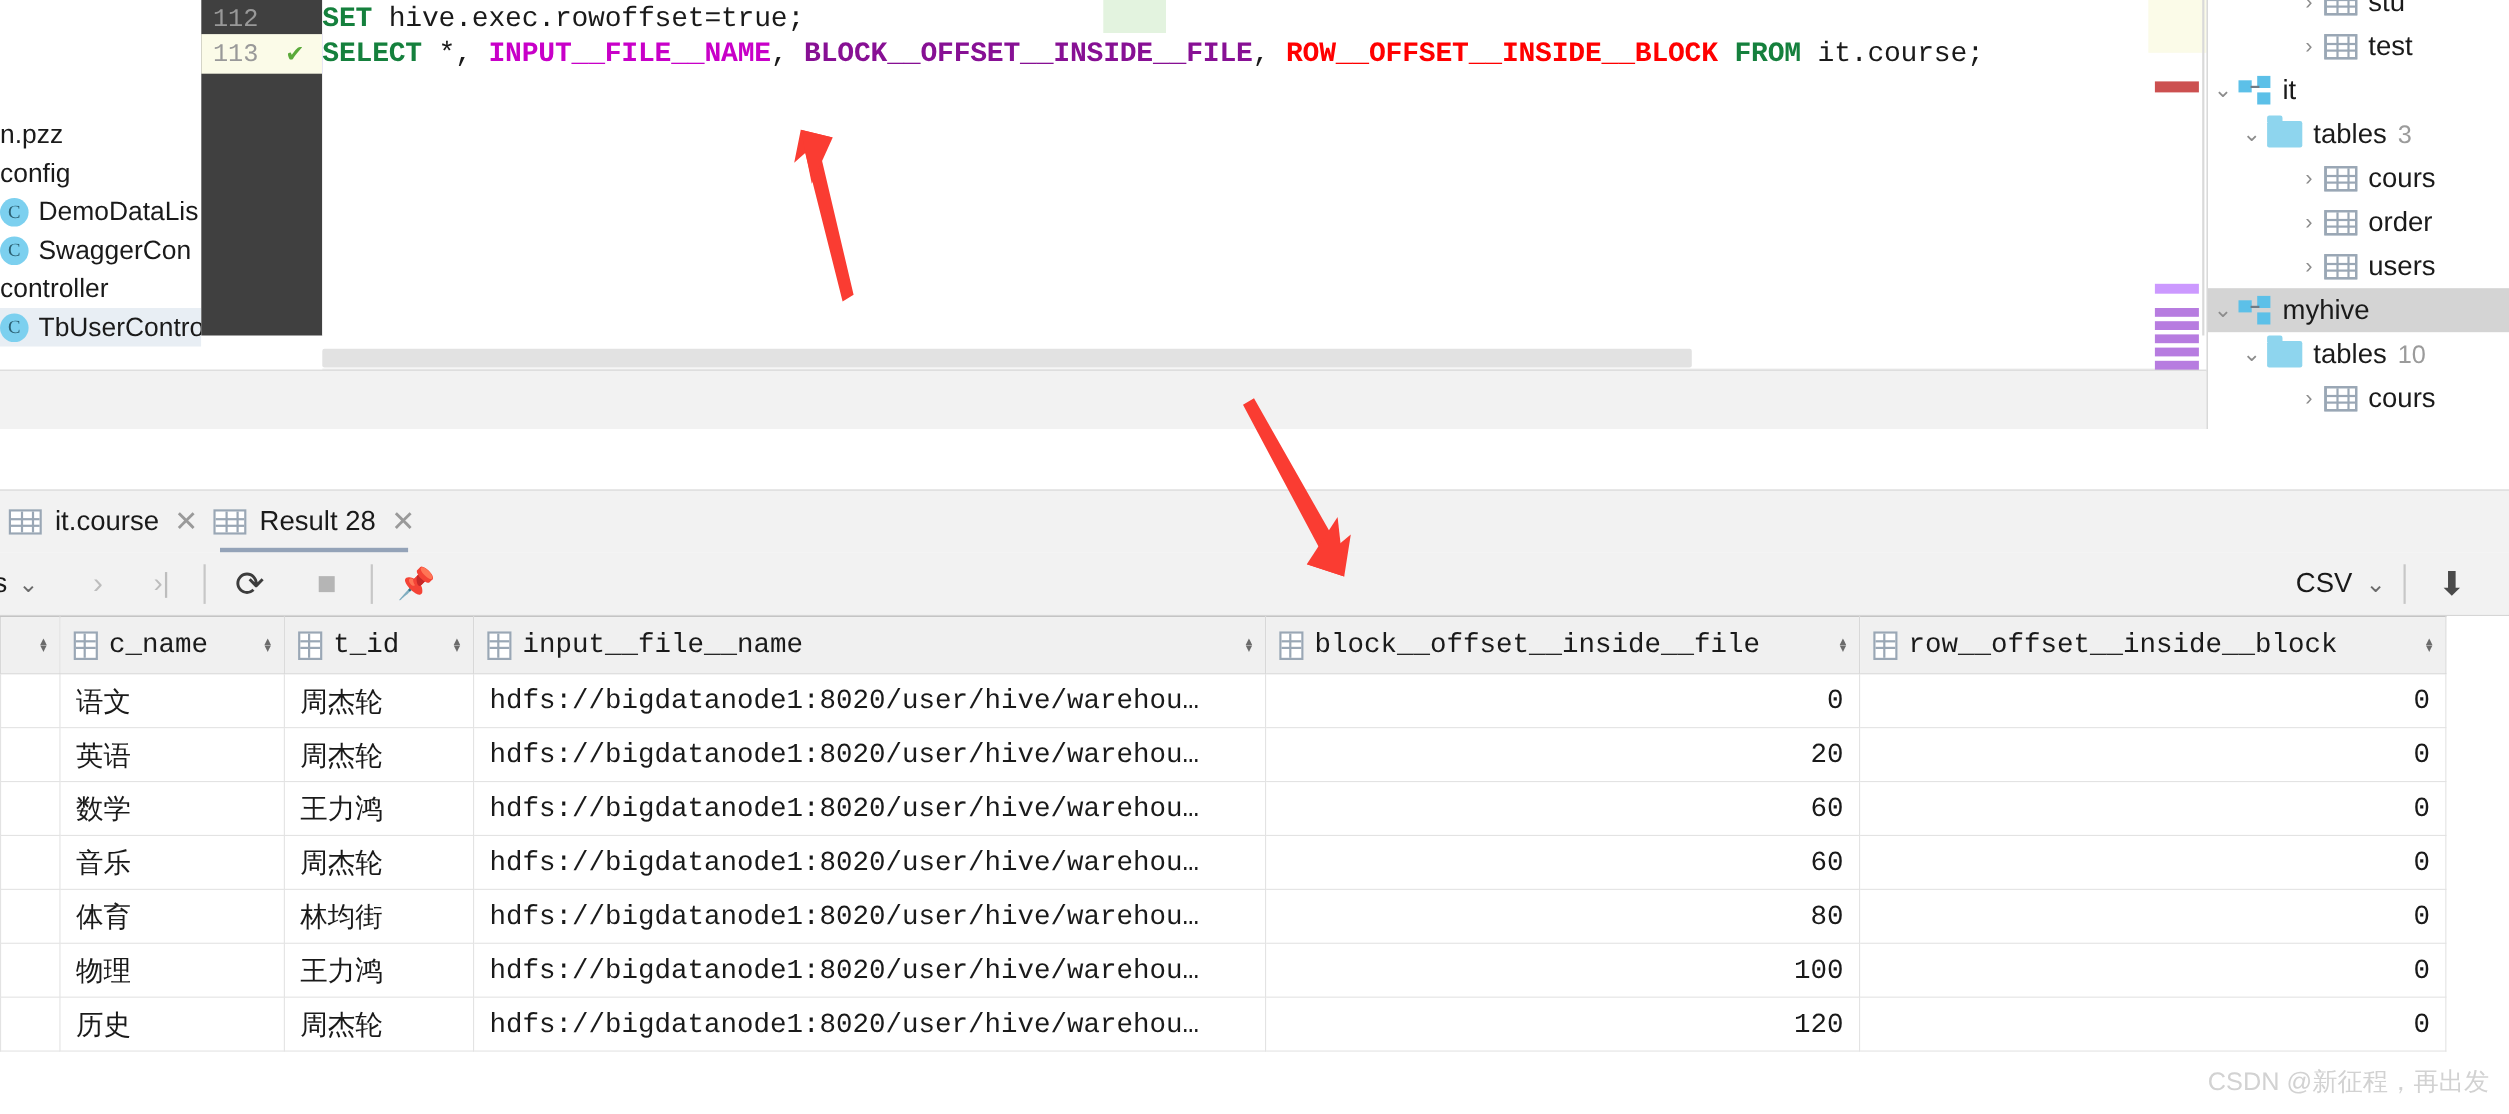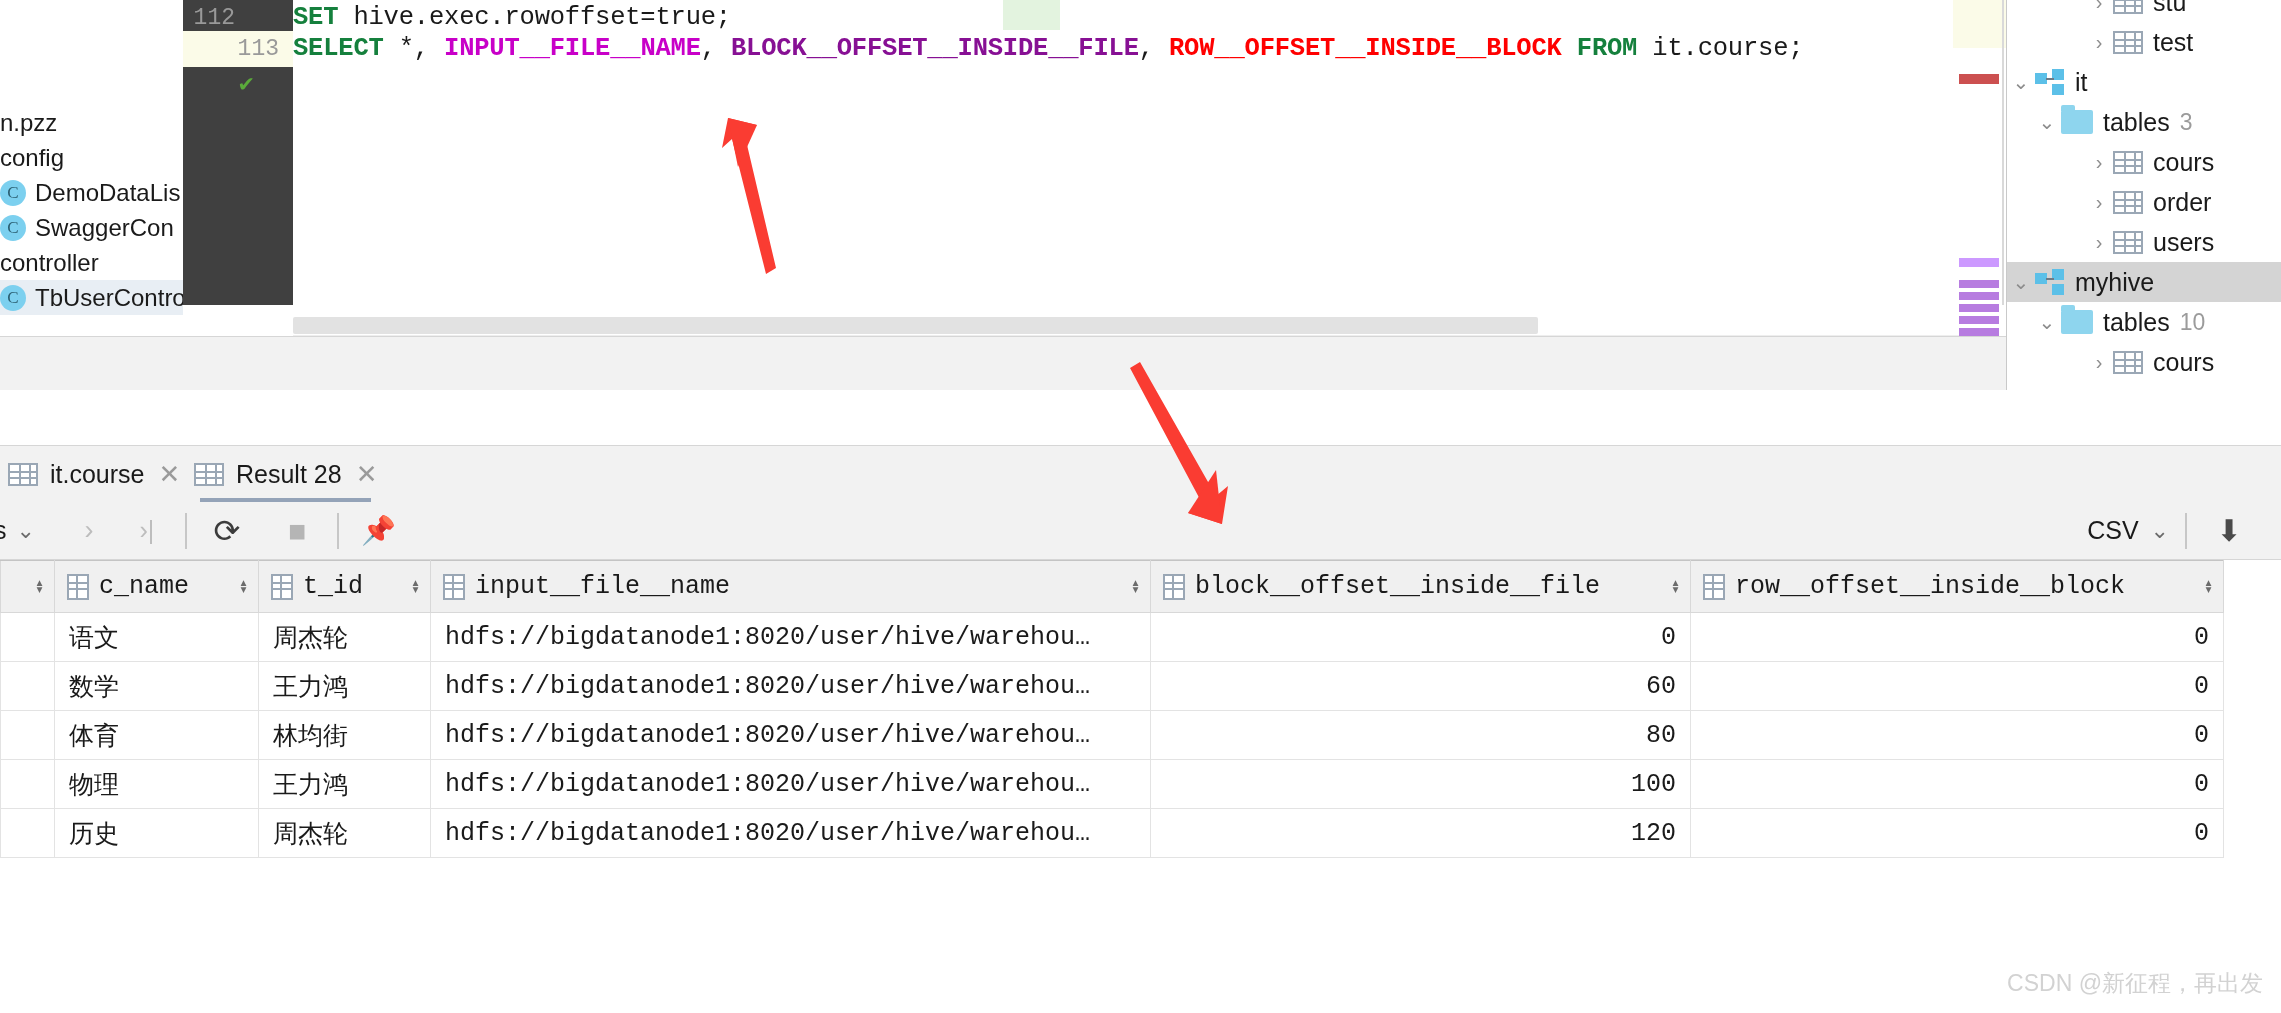--- a/index.html
+++ b/index.html
@@ -38,21 +38,21 @@
     position: absolute; left: 183px; top: 0; width: 110px; height: 305px;
     background: #404040;
   }
   .lnum {
     position: absolute; right: 0; width: 110px; text-align: left;
     font-family: "Liberation Mono", monospace; font-size: 23px; color: #999999;
     height: 36px; line-height: 36px;
   }
   .lnum .n { display: inline-block; width: 52px; text-align: right; }
   .lnum .chk { color: #5aaa3a; font-size: 24px; margin-left: 12px; }
-  .lnum.hl { background: #fbfbe8; padding-left: 44px; }
+  .lnum.hl { background: #fbfbe8; }
 
   
   #code-area {
     position: absolute; left: 293px; top: 0; width: 1678px; height: 305px;
     background: #ffffff; overflow: hidden;
   }
   .code-line {
     position: absolute; left: 0; height: 36px; line-height: 36px;
     font-family: "Liberation Mono", monospace; font-size: 25.5px;
     white-space: pre; letter-spacing: -0.2px;
@@ -515,22 +515,38 @@
             <tr>
               <td class="rownum"></td>
               <td class="cjk">语文</td>
               <td class="cjk">周杰轮</td>
               <td>hdfs://bigdatanode1:8020/user/hive/warehou…</td>
               <td class="num">0</td>
               <td class="num">0</td>
             </tr>
             <tr>
               <td class="rownum"></td>
+              <td class="cjk">英语</td>
+              <td class="cjk">周杰轮</td>
+              <td>hdfs://bigdatanode1:8020/user/hive/warehou…</td>
+              <td class="num">20</td>
+              <td class="num">0</td>
+            </tr>
+            <tr>
+              <td class="rownum"></td>
               <td class="cjk">数学</td>
               <td class="cjk">王力鸿</td>
+              <td>hdfs://bigdatanode1:8020/user/hive/warehou…</td>
+              <td class="num">60</td>
+              <td class="num">0</td>
+            </tr>
+            <tr>
+              <td class="rownum"></td>
+              <td class="cjk">音乐</td>
+              <td class="cjk">周杰轮</td>
               <td>hdfs://bigdatanode1:8020/user/hive/warehou…</td>
               <td class="num">60</td>
               <td class="num">0</td>
             </tr>
             <tr>
               <td class="rownum"></td>
               <td class="cjk">体育</td>
               <td class="cjk">林均街</td>
               <td>hdfs://bigdatanode1:8020/user/hive/warehou…</td>
               <td class="num">80</td>

